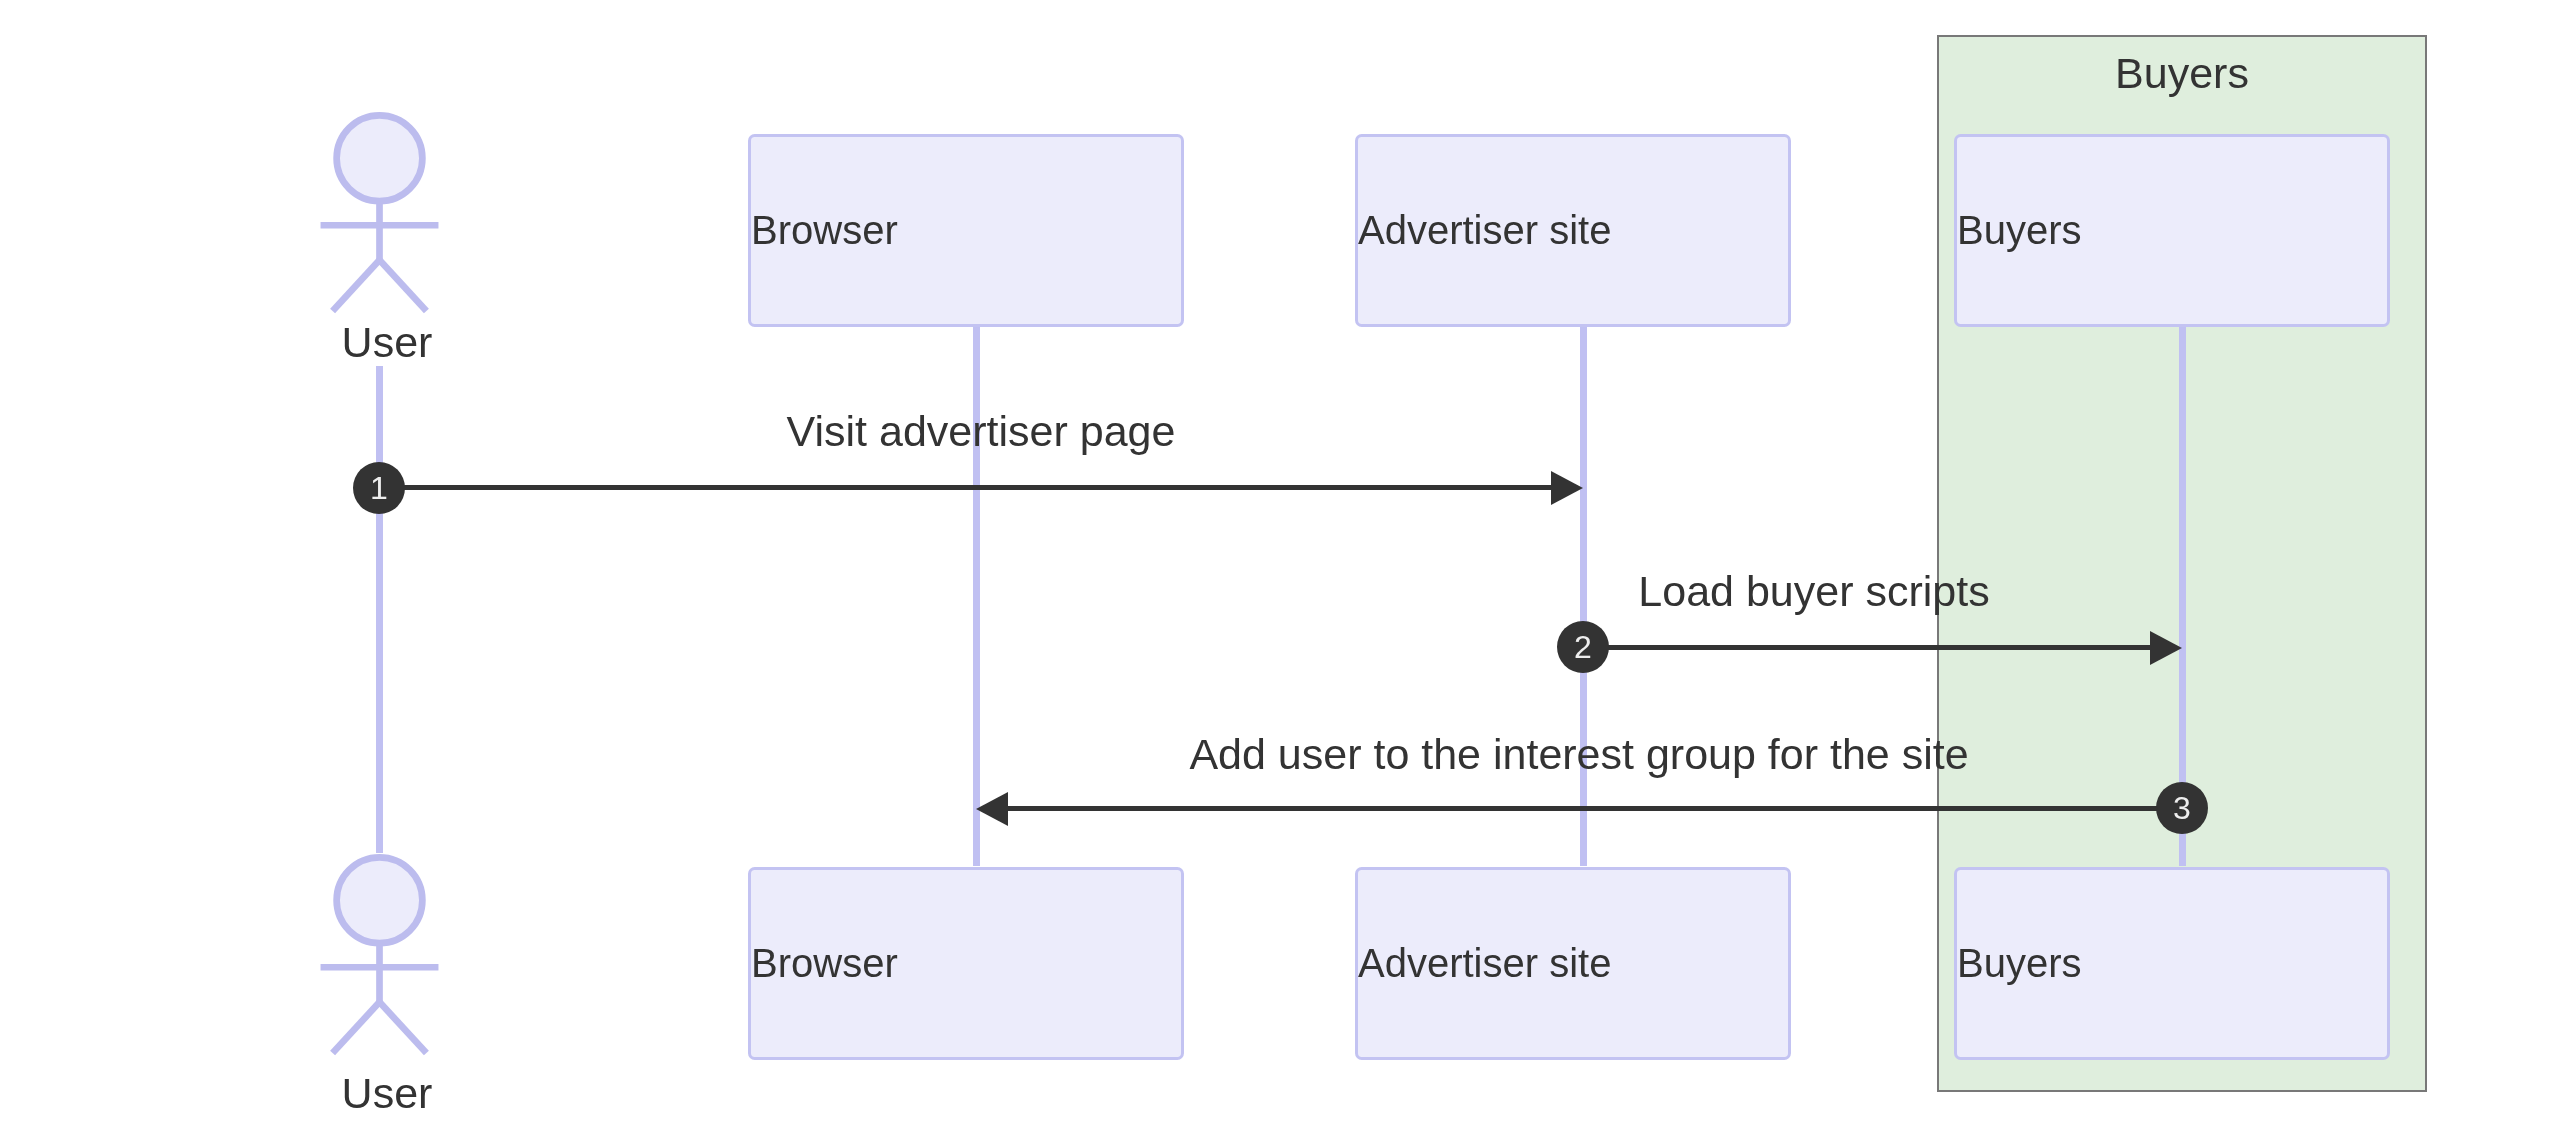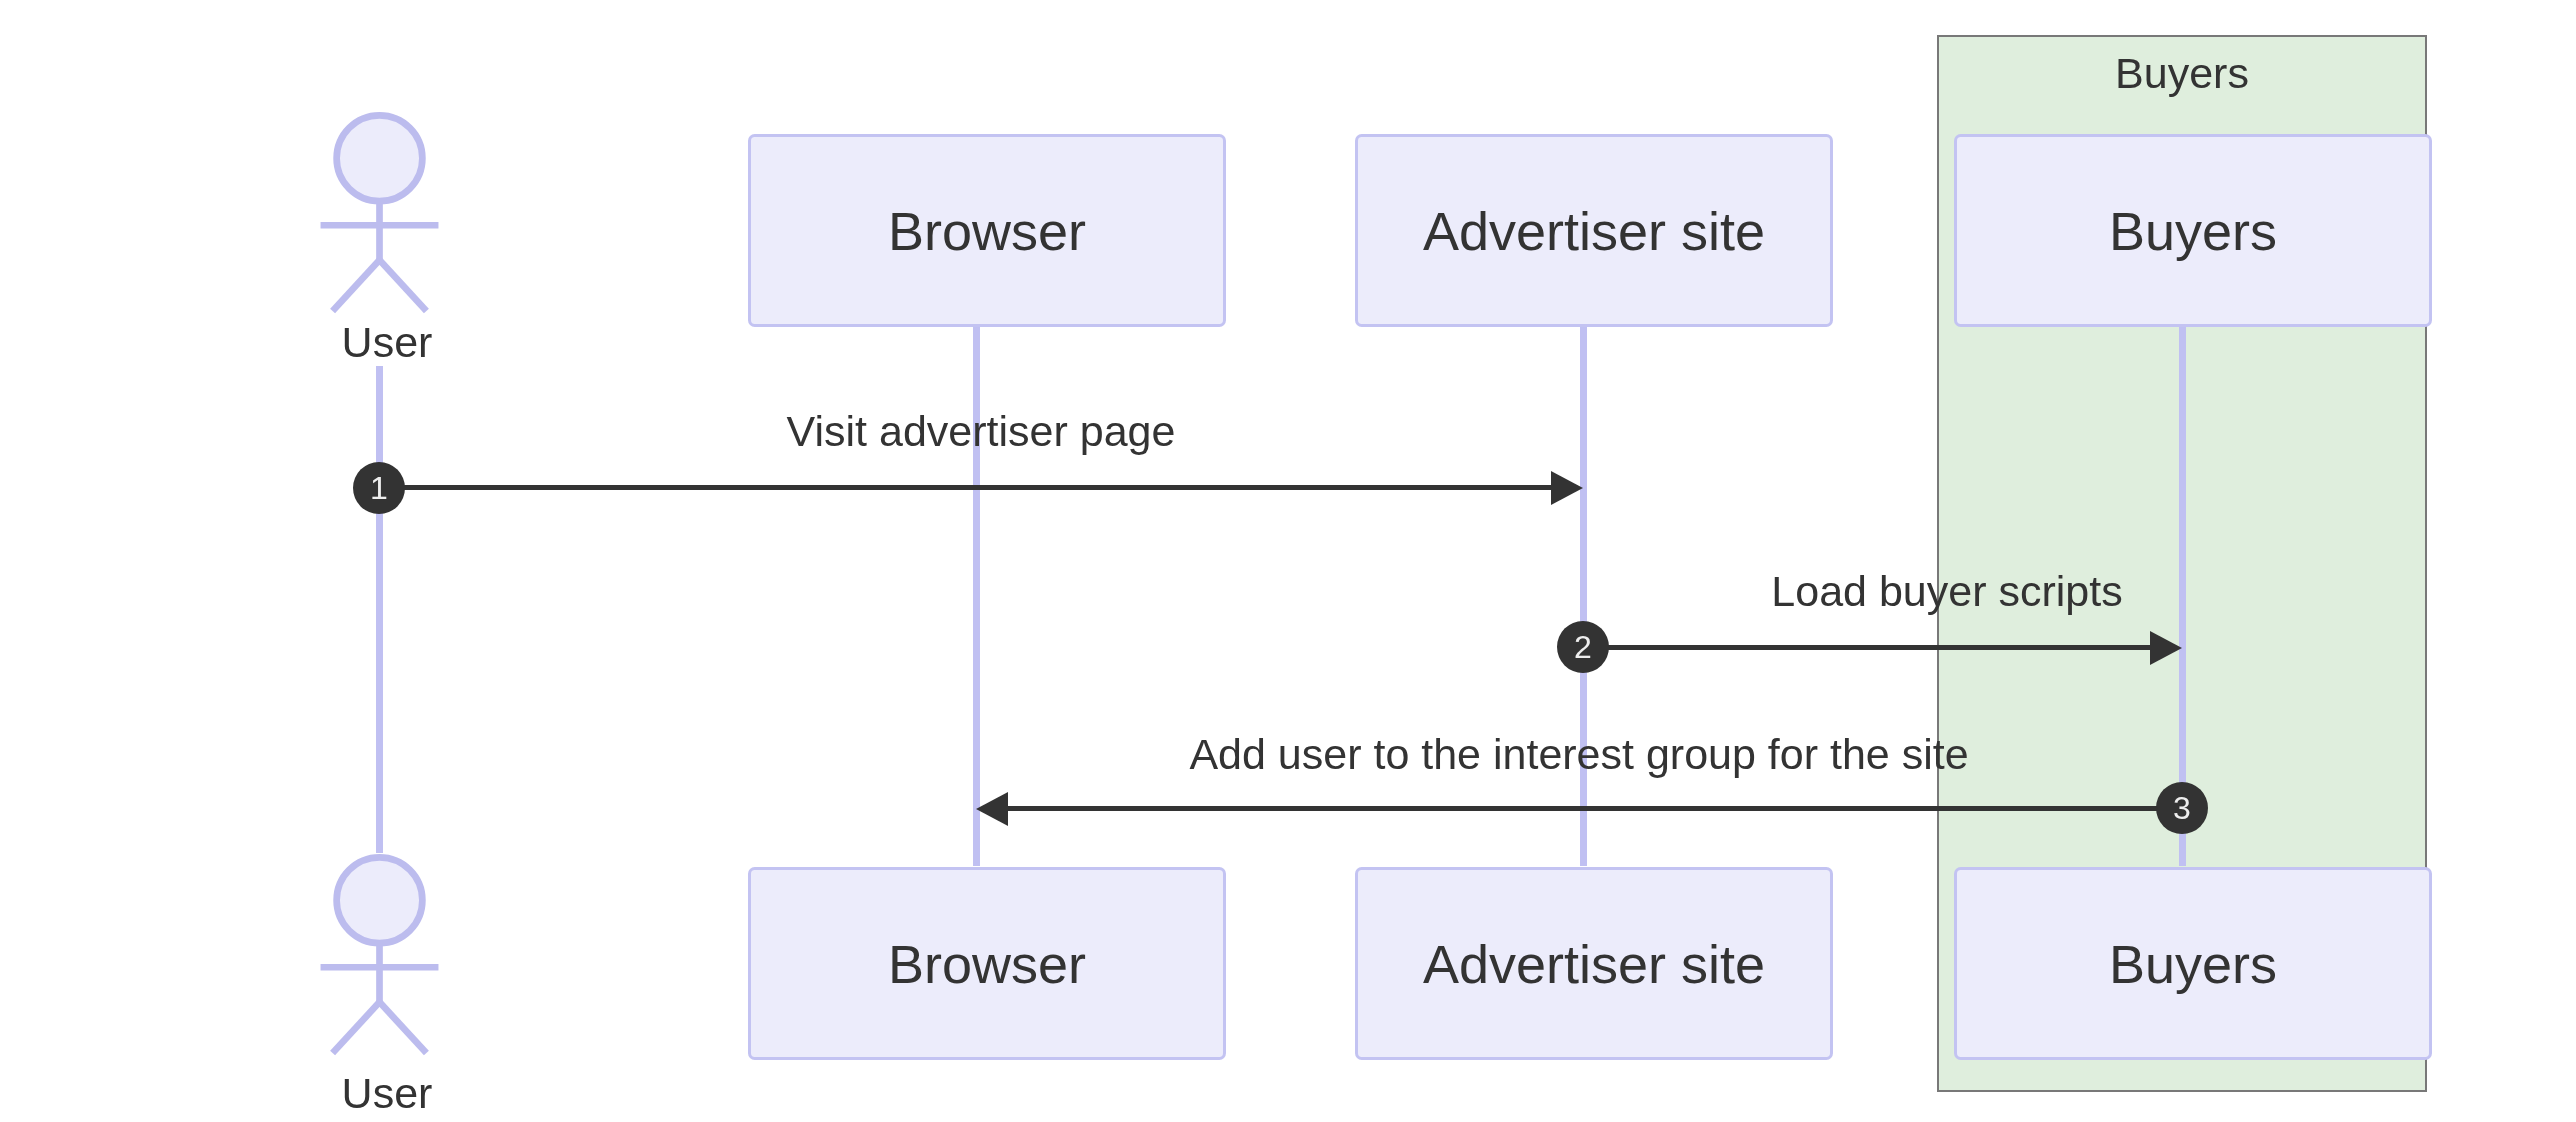--- a/index.html
+++ b/index.html
@@ -22,30 +22,30 @@
   .group-label {
     position: absolute;
     transform: translateX(-50%);
     font-size: 43px;
     line-height: 51px;
     color: #333333;
     white-space: nowrap;
   }
   .participant {
     position: absolute;
-    width: 478px;
+    width: 436px;
     height: 193px;
     background: #ececfb;
     border: 3.4px solid #c3c3f2;
     border-radius: 6.7px;
     box-sizing: border-box;
     display: flex;
     align-items: center;
-    justify-content: center;
-    font-size: 54px;
+    justify-content: flex-start;
+    font-size: 40px;
     color: #333333;
     white-space: nowrap;
   }
   .lifeline {
     position: absolute;
     width: 6.7px;
     background: #c0c0f2;
   }
   .actor-figure { position: absolute; }
   .actor-label {
@@ -149,21 +149,21 @@
     <span>Buyers</span>
   </div>
 
   <div class="msg-label" style="left:981px; top:400px;margin-top:6px;">Visit advertiser page</div>
   <div class="msg-line" style="left:379px; top:485px; width:1172px;"></div>
   <div class="arrowhead-right" style="left:1551px; top:471px;"></div>
   <div class="seq-badge" style="left:353px; top:462px;">
     <span>1</span>
   </div>
 
-  <div class="msg-label" style="left:1947px; top:566px;text-align:right;">Load buyer scripts</div>
+  <div class="msg-label" style="left:1814px; top:566px;text-align:right;">Load buyer scripts</div>
   <div class="msg-line" style="left:1583px; top:645px; width:567px;"></div>
   <div class="arrowhead-right" style="left:2150px; top:631px;"></div>
   <div class="seq-badge" style="left:1557px; top:621px;">
     <span>2</span>
   </div>
 
   <div class="msg-label" style="left:1579px; top:729px;">Add user to the interest group for the site</div>
   <div class="msg-line" style="left:1008px; top:806px; width:1174px;"></div>
   <div class="arrowhead-left" style="left:976px; top:792px;"></div>
   <div class="seq-badge" style="left:2156px; top:782px;">

